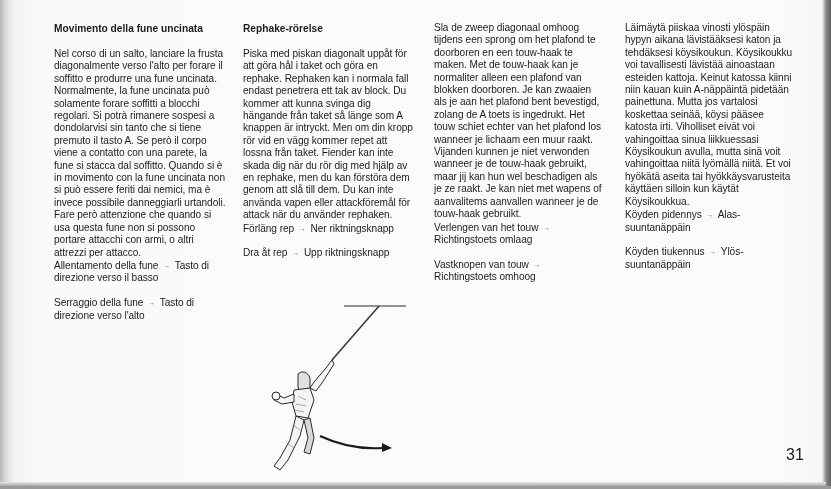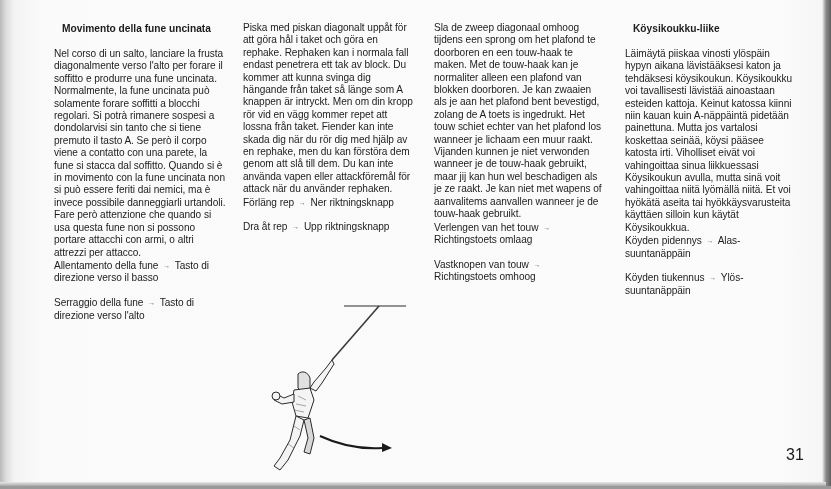--- a/index.html
+++ b/index.html
@@ -8,21 +8,21 @@
     .page {
       position: absolute; left: 0; top: 0; width: 831px; height: 489px;
       background: linear-gradient(90deg, #b9b9b9 0px, #dcdcdc 6px, #f3f3f3 14px, #fafafa 40px, #fbfbfb 780px, #f6f6f6 822px, #8a8a8a 826px, #5e5e5e 831px);
       border-bottom: 3px solid #9a9a9a;
     }
     .page::after {
       content: ""; position: absolute; left: 0; right: 5px; bottom: 0; height: 4px;
       background: linear-gradient(180deg, #e8e8e8, #a8a8a8);
     }
     .col { position: absolute; top: 22px; font-size: 10.1px; line-height: 12.4px; letter-spacing: -0.05px; }
-    .col h2 { font-size: 10.2px; font-weight: bold; line-height: 13px; margin-bottom: 13px; letter-spacing: 0; margin-left: 8px; }
+    .col h2 { font-size: 10.2px; font-weight: bold; line-height: 13px; margin-bottom: 13px; letter-spacing: 0; }
     .col p.body { margin-bottom: 1px; }
     .col p.ctrl { margin-bottom: 12.4px; }
     .arrow { font-size: 7px; color: #666; padding: 0 2px; vertical-align: 1px; }
     #col-it { left: 54px; width: 172px; }
     #col-sv { left: 243px; width: 170px; }
     #col-nl { left: 434px; width: 172px; }
     #col-fi { left: 625px; width: 172px; }
     .illustration { position: absolute; left: 250px; top: 290px; width: 180px; height: 190px; }
     .page-number { position: absolute; left: 786px; top: 446px; font-size: 16px; color: #1a1a1a; }
   </style>
@@ -40,20 +40,21 @@
       <span>Tasto di direzione verso il basso</span>
     </p>
     <p class="ctrl">
       <span>Serraggio della fune</span>
       <span class="arrow">→</span>
       <span>Tasto di direzione verso l'alto</span>
     </p>
   </div>
 
   <div class="col" id="col-sv">
+    <h2>Rephake-rörelse</h2>
     <p class="body">Piska med piskan diagonalt uppåt för att göra hål i taket och göra en rephake. Rephaken kan i normala fall endast penetrera ett tak av block. Du kommer att kunna svinga dig hängande från taket så länge som A knappen är intryckt. Men om din kropp rör vid en vägg kommer repet att lossna från taket. Fiender kan inte skada dig när du rör dig med hjälp av en rephake, men du kan förstöra dem genom att slå till dem. Du kan inte använda vapen eller attackföremål för attack när du använder rephaken.</p>
     <p class="ctrl">
       <span>Förläng rep</span>
       <span class="arrow">→</span>
       <span>Ner riktningsknapp</span>
     </p>
     <p class="ctrl">
       <span>Dra åt rep</span>
       <span class="arrow">→</span>
       <span>Upp riktningsknapp</span>
@@ -68,21 +69,20 @@
       <span>Richtingstoets omlaag</span>
     </p>
     <p class="ctrl">
       <span>Vastknopen van touw</span>
       <span class="arrow">→</span><br>
       <span>Richtingstoets omhoog</span>
     </p>
   </div>
 
   <div class="col" id="col-fi">
-    <h2>Köysikoukku-liike</h2>
     <p class="body">Läimäytä piiskaa vinosti ylöspäin hypyn aikana lävistääksesi katon ja tehdäksesi köysikoukun. Köysikoukku voi tavallisesti lävistää ainoastaan esteiden kattoja. Keinut katossa kiinni niin kauan kuin A-näppäintä pidetään painettuna. Mutta jos vartalosi koskettaa seinää, köysi pääsee katosta irti. Viholliset eivät voi vahingoittaa sinua liikkuessasi Köysikoukun avulla, mutta sinä voit vahingoittaa niitä lyömällä niitä. Et voi hyökätä aseita tai hyökkäysvarusteita käyttäen silloin kun käytät Köysikoukkua.</p>
     <p class="ctrl" style="width:130px;">
       <span>Köyden pidennys</span>
       <span class="arrow">→</span>
       <span>Alas-suuntanäppäin</span>
     </p>
     <p class="ctrl" style="width:130px;">
       <span>Köyden tiukennus</span>
       <span class="arrow">→</span>
       <span>Ylös-suuntanäppäin</span>

